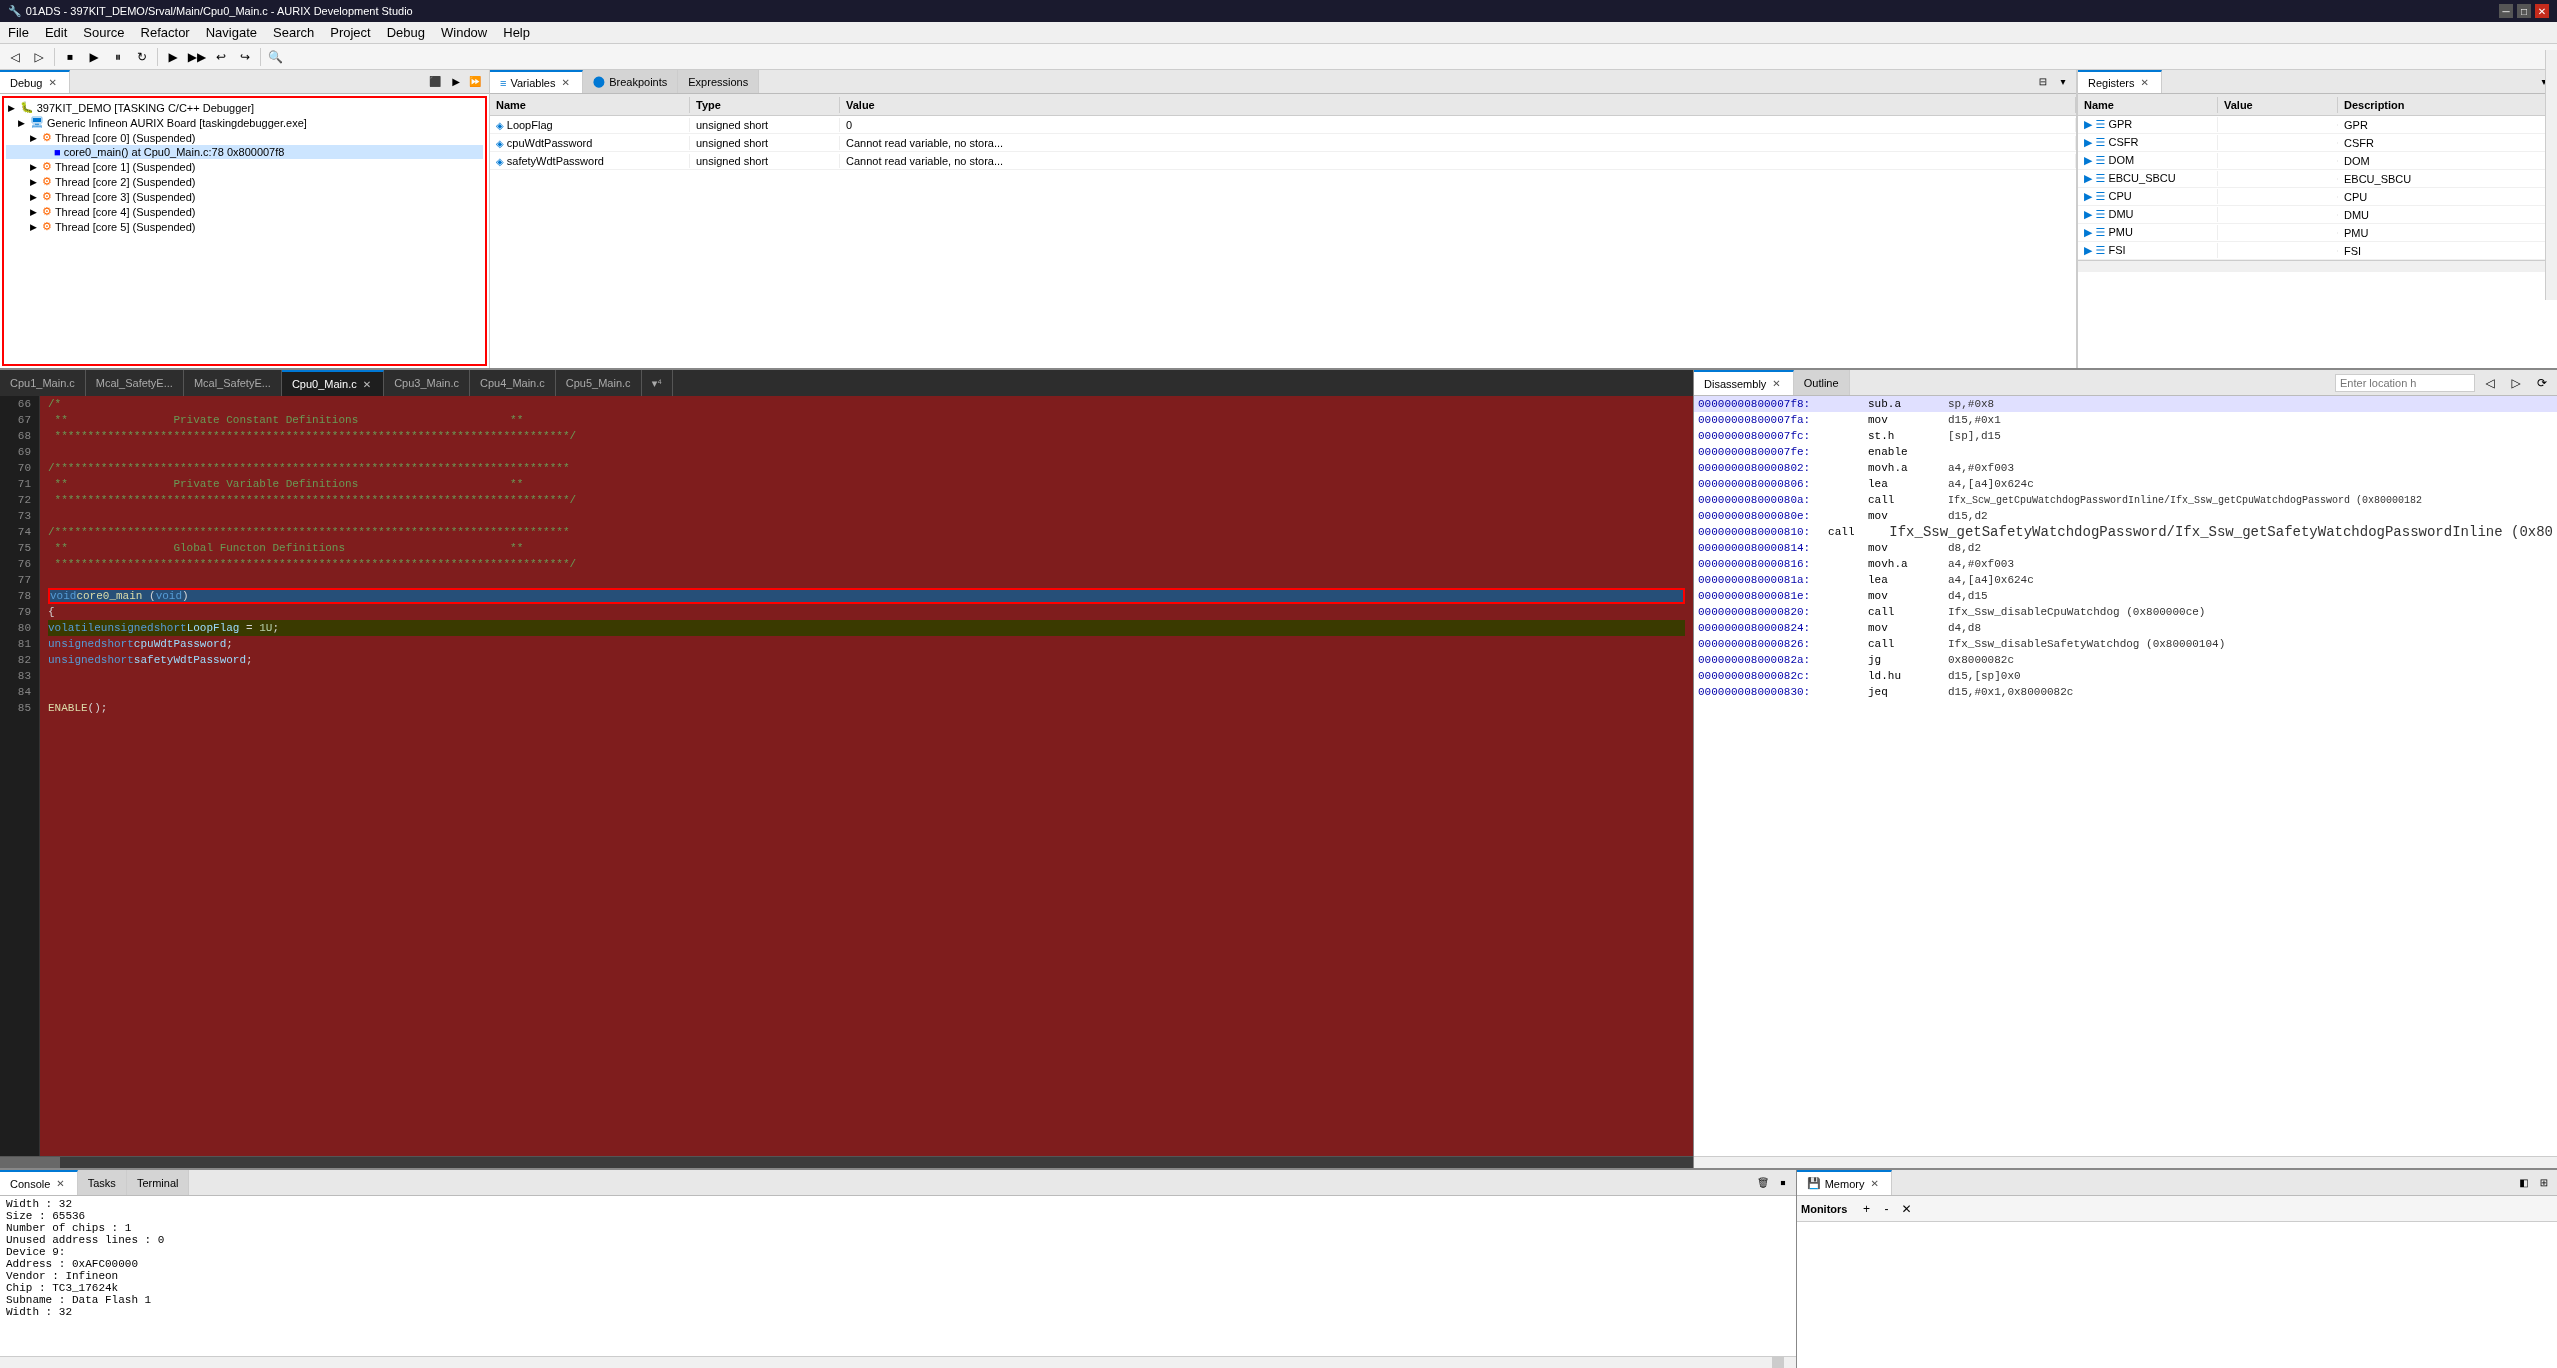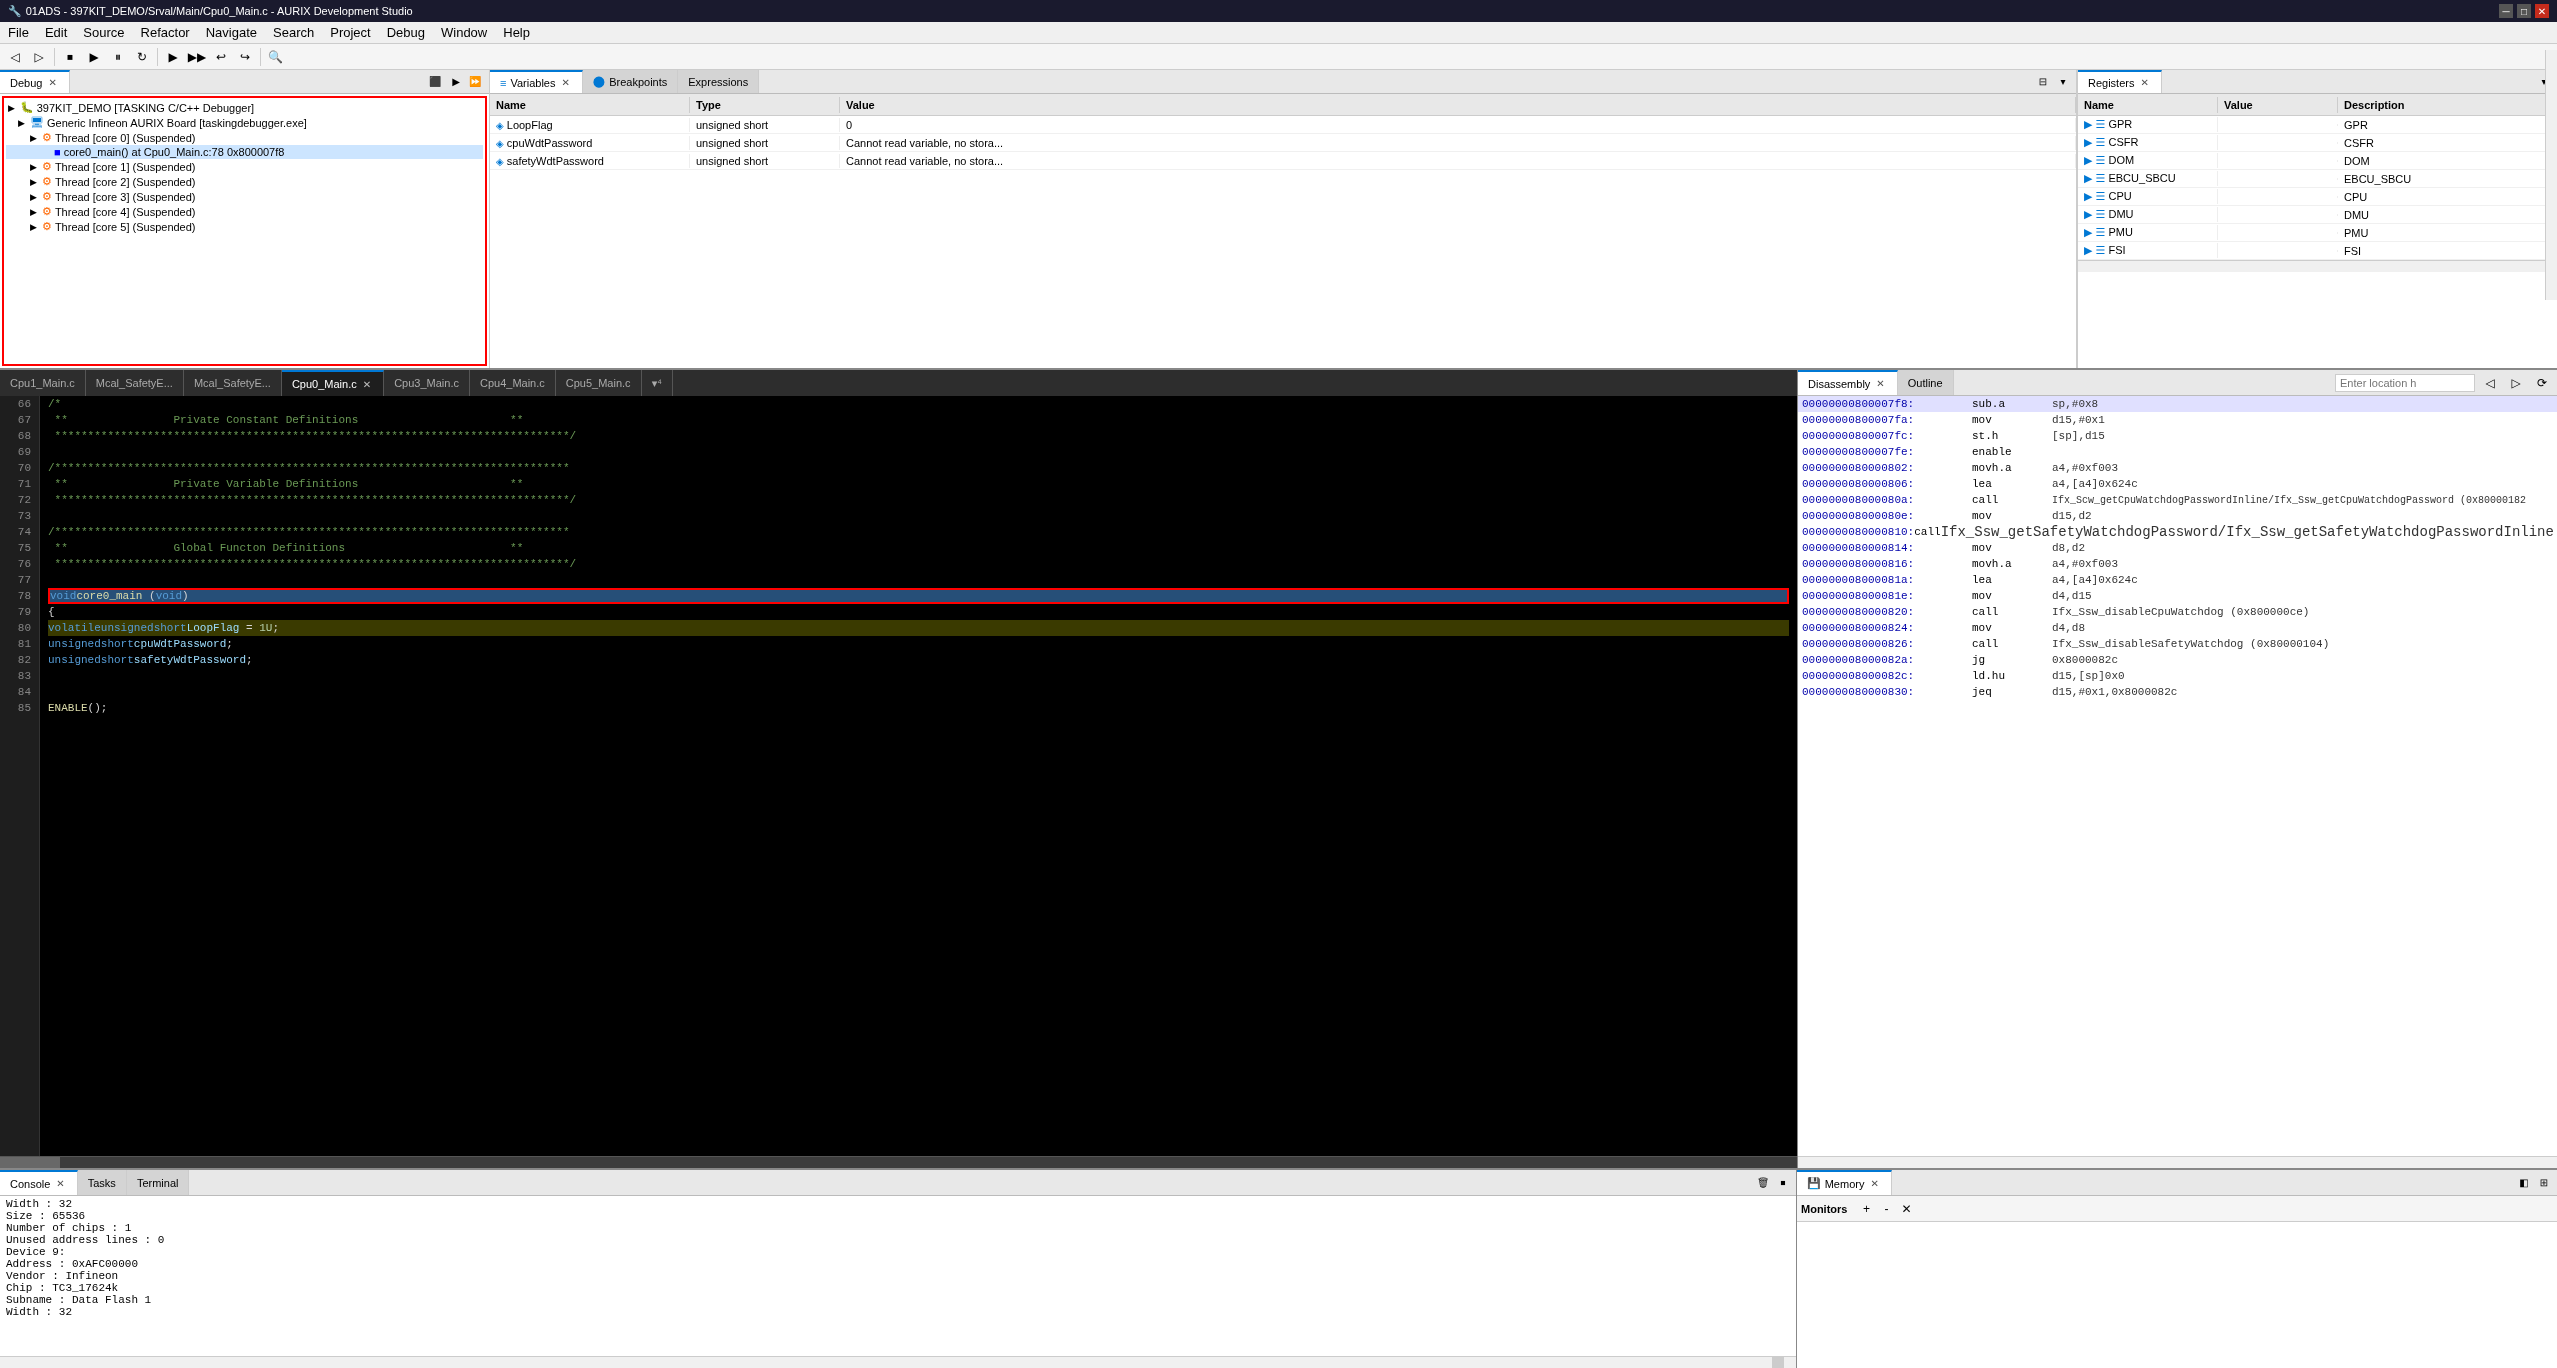--- a/index.html
+++ b/index.html
@@ -171,21 +171,21 @@
       overflow: hidden;
       white-space: nowrap;
     }
     .middle-panels {
       display: flex;
       flex: 1;
       min-height: 0;
     }
     .editor-panel {
       flex: 1;
-      background: #000000;
+      background: #7f1d1d;
       display: flex;
       flex-direction: column;
       min-width: 0;
     }
     .editor-tab-bar {
       display: flex;
       background: #2d2d2d;
       height: 26px;
       align-items: center;
       overflow: hidden;
@@ -244,21 +244,21 @@
       white-space: pre;
       color: #d4d4d4;
     }
     .code-line.highlight { background: #264f78; }
     .code-line.highlight2 { background: #3a3a00; }
     .kw { color: #569cd6; }
     .comment { color: #6a9955; }
     .num { color: #b5cea8; }
     .fn { color: #dcdcaa; }
     .disasm-panel {
-      width: 760px;
+      width: 864px;
       background: #000000;
       display: flex;
       flex-direction: column;
       border-left: 1px solid #888;
     }
     .disasm-tab-bar {
       display: flex;
       background: #e8e8e8;
       height: 26px;
       align-items: center;

